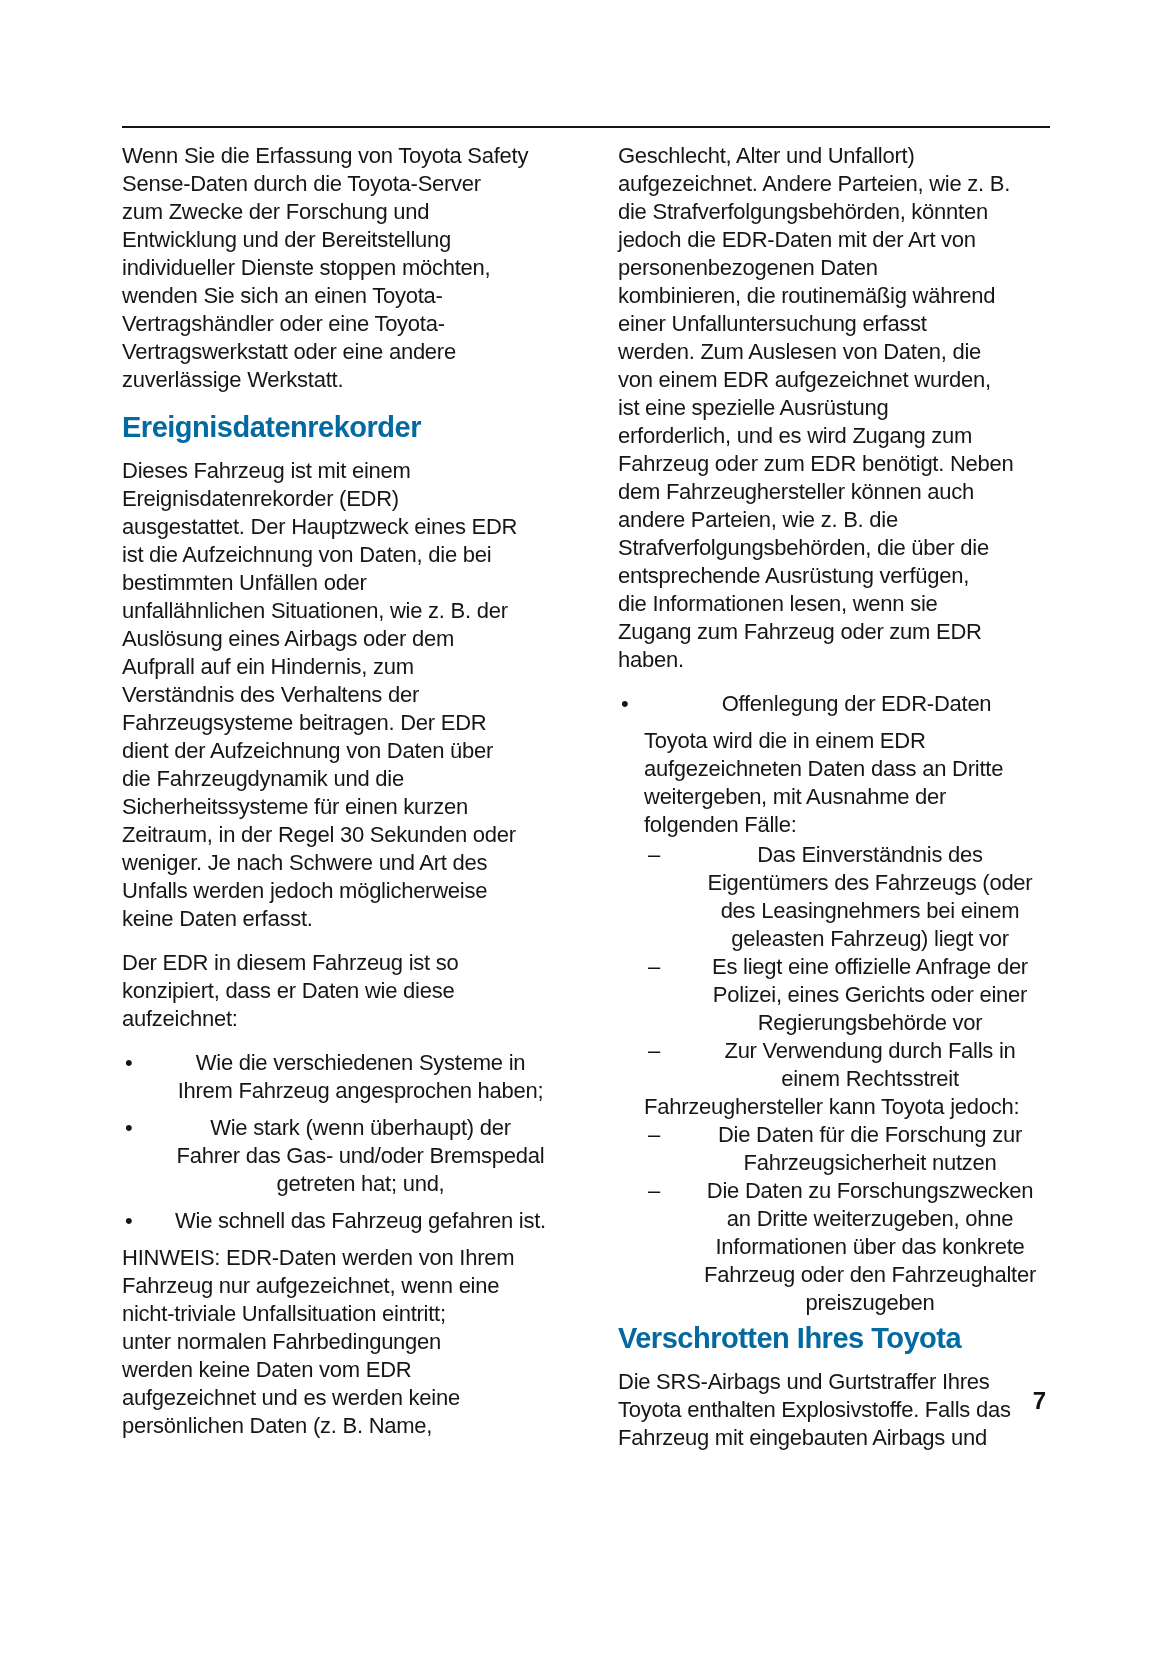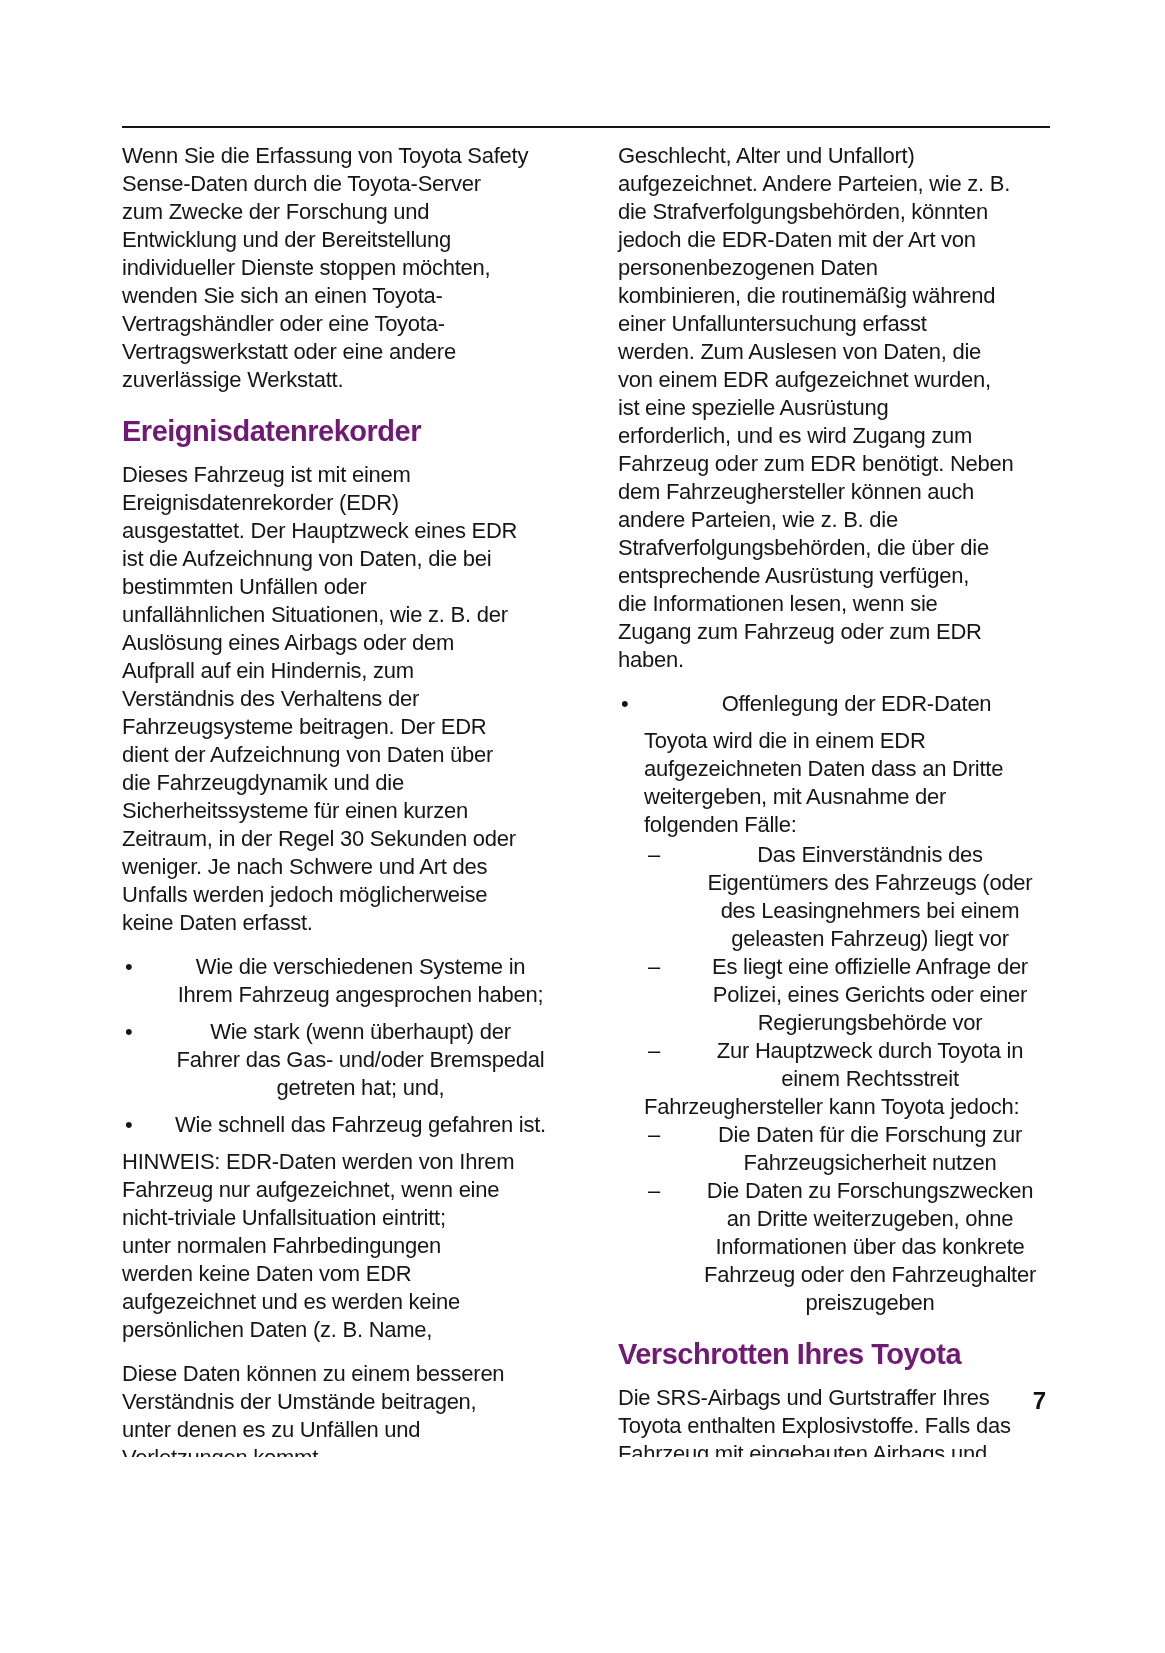--- a/index.html
+++ b/index.html
@@ -50,22 +50,22 @@
     white-space: pre-line;
   }
 
   .para:last-child { margin-bottom: 0; }
 
   .section-heading {
     font-size: 29px;
     line-height: 34px;
     font-weight: bold;
     letter-spacing: -0.5px;
-    margin: 20px 0 13px 0;
-    color: #701a75;
+    margin: 4px 0 13px 0;
+    color: #0369a1;
   }
 
   .bullet-list { margin: 0 0 7px 0; }
 
   .bullet-item {
     display: flex;
     margin: 0 0 9px 0;
   }
 
   .bullet-marker {
@@ -142,20 +142,23 @@
 Verständnis des Verhaltens der
 Fahrzeugsysteme beitragen. Der EDR
 dient der Aufzeichnung von Daten über
 die Fahrzeugdynamik und die
 Sicherheitssysteme für einen kurzen
 Zeitraum, in der Regel 30 Sekunden oder
 weniger. Je nach Schwere und Art des
 Unfalls werden jedoch möglicherweise
 keine Daten erfasst.</p>
 
+      <p class="para">Der EDR in diesem Fahrzeug ist so
+konzipiert, dass er Daten wie diese
+aufzeichnet:</p>
 
       <div class="bullet-list">
         <div class="bullet-item">
           <span class="bullet-marker">•</span>
           <span class="item-text">Wie die verschiedenen Systeme in
 Ihrem Fahrzeug angesprochen haben;</span>
         </div>
         <div class="bullet-item">
           <span class="bullet-marker">•</span>
           <span class="item-text">Wie stark (wenn überhaupt) der
@@ -224,21 +227,21 @@
 geleasten Fahrzeug) liegt vor</span>
         </div>
         <div class="dash-item">
           <span class="dash-marker">–</span>
           <span class="item-text">Es liegt eine offizielle Anfrage der
 Polizei, eines Gerichts oder einer
 Regierungsbehörde vor</span>
         </div>
         <div class="dash-item">
           <span class="dash-marker">–</span>
-          <span class="item-text">Zur Hauptzweck durch Toyota in
+          <span class="item-text">Zur Verwendung durch Falls in
 einem Rechtsstreit</span>
         </div>
       </div>
 
       <p class="interlude">Fahrzeughersteller kann Toyota jedoch:</p>
 
       <div class="dash-list">
         <div class="dash-item">
           <span class="dash-marker">–</span>
           <span class="item-text">Die Daten für die Forschung zur

